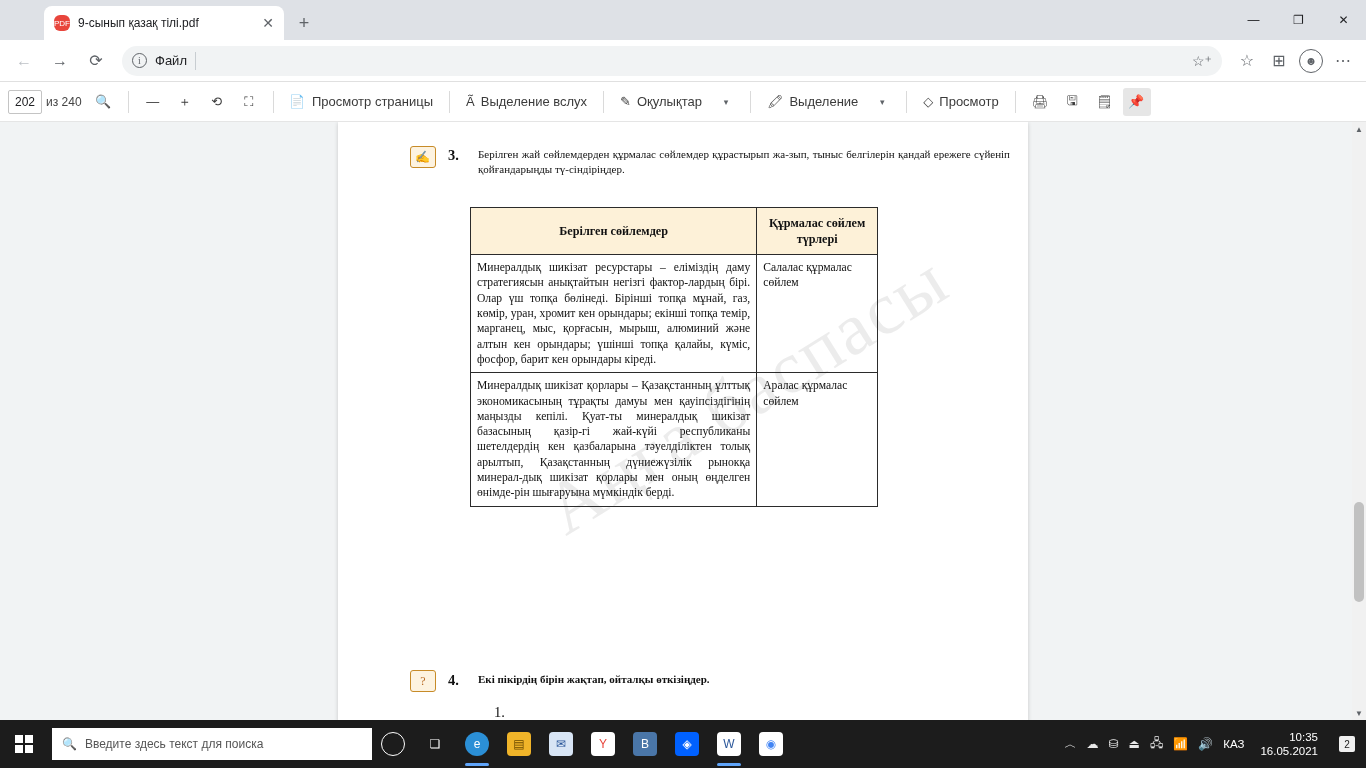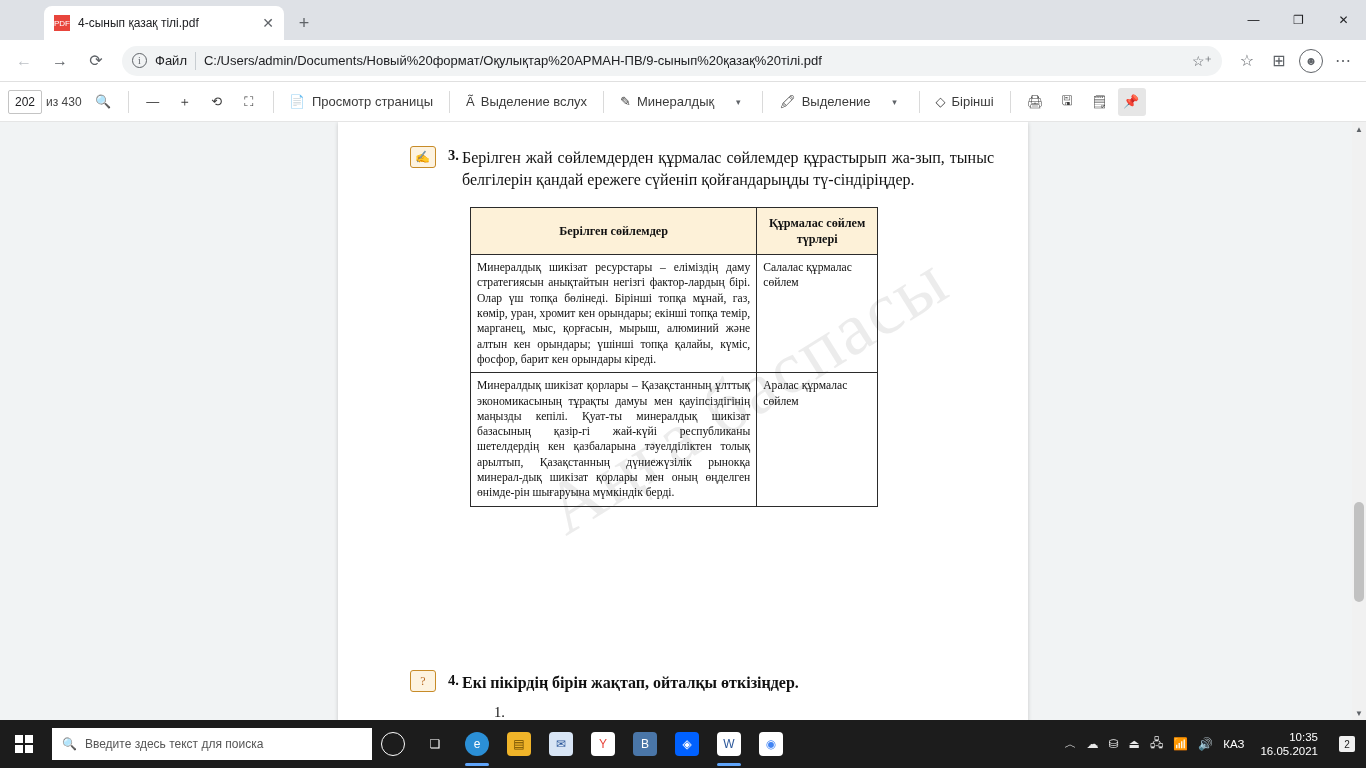--- a/index.html
+++ b/index.html
@@ -19,21 +19,21 @@
     position:relative;
   }
   .tab {
     height:34px; min-width:240px; max-width:250px;
     background:#fff; border-radius:8px 8px 0 0;
     display:flex; align-items:center; gap:8px;
     padding:0 10px; margin-left:36px;
     font-size:12px; color:#202124;
   }
   .tab .favicon {
-    width:16px; height:16px; background:#e8453c; border-radius:0;
+    width:16px; height:16px; background:#e8453c; border-radius:6px;
     color:#fff; font-size:8px; display:flex; align-items:center; justify-content:center;
     font-family:"Liberation Sans", sans-serif;
   }
   .tab .title {
     flex:1; overflow:hidden; white-space:nowrap; text-overflow:ellipsis;
   }
   .tab .close { color:#5f6368; font-size:14px; line-height:1; cursor:pointer; }
   .newtab {
     width:28px; height:28px; margin-left:6px; margin-bottom:3px;
     display:flex; align-items:center; justify-content:center;
@@ -125,22 +125,22 @@
   .ex-marker {
     position:absolute; left:72px; width:26px; height:22px;
     border:1.5px solid #c78b28; border-radius:3px; background:#fdf3e0;
     display:flex; align-items:center; justify-content:center;
     font-size:12px; color:#b5651d;
   }
   .ex-num {
     position:absolute; left:110px; font-weight:bold; font-size:14.5px;
   }
   .ex-text {
-    position:absolute; left:124px; width:532px;
-    font-size:16px; line-height:1.35; text-align:justify;
+    position:absolute; left:140px; width:532px;
+    font-size:11px; line-height:1.35; text-align:justify;
   }
 
   table.grid {
     position:absolute; left:132px; top:85px; width:408px;
     border-collapse:collapse; font-size:11.6px; line-height:1.32;
   }
   table.grid th {
     background:#fdf1d8; border:1px solid #2b2b2b;
     font-weight:bold; padding:7px 6px; text-align:center; font-size:12.2px;
   }
@@ -210,87 +210,86 @@
     width:16px;height:16px;background:#f0f0f0;color:#1c1c1c;border-radius:2px;
     font-size:10px;display:flex;align-items:center;justify-content:center;
   }
 </style>
 </head>
 <body>
 
 <div class="tabstrip">
   <div class="tab">
     <span class="favicon">PDF</span>
-    <span class="title">4-сынып қазақ тілі.pdf</span>
+    <span class="title">9-сынып қазақ тілі.pdf</span>
     <span class="close">✕</span>
   </div>
   <div class="newtab">+</div>
   <div class="wincontrols">
     <div>—</div>
     <div>❐</div>
     <div class="close">✕</div>
   </div>
 </div>
 
 <div class="toolbar">
   <div class="navbtn disabled">←</div>
   <div class="navbtn">→</div>
   <div class="navbtn">⟳</div>
   <div class="omnibox">
     <span class="infoicon">i</span>
     <span class="filelabel">Файл</span>
     <span class="divider"></span>
-    <span class="url">C:/Users/admin/Documents/Новый%20формат/Оқулықтар%20АРМАН-ПВ/9-сынып%20қазақ%20тілі.pdf</span>
     <span class="star">☆⁺</span>
   </div>
   <div class="tb-right">
     <div class="navbtn">☆</div>
     <div class="navbtn">⊞</div>
     <div class="navbtn">
         <span class="avatar">☻</span>
       </div>
     <div class="navbtn">⋯</div>
   </div>
 </div>
 
 <div class="pdfbar">
   <div class="pagebox">202</div>
-  <div class="pagetotal">из 430</div>
+  <div class="pagetotal">из 240</div>
   <div class="iconbtn">🔍</div>
   <div class="sep"></div>
   <div class="iconbtn">—</div>
   <div class="iconbtn">＋</div>
   <div class="iconbtn">⟲</div>
   <div class="iconbtn">⛶</div>
   <div class="sep"></div>
   <div class="iconbtn">
     <span>📄</span>
     <span>Просмотр страницы</span>
   </div>
   <div class="sep"></div>
   <div class="iconbtn">
     <span>A᷉</span>
     <span>Выделение вслух</span>
   </div>
   <div class="sep"></div>
   <div class="iconbtn">
     <span>✎</span>
-    <span>Минералдық</span>
+    <span>Оқулықтар</span>
   </div>
   <div class="iconbtn caret">▾</div>
   <div class="sep"></div>
   <div class="iconbtn">
     <span>🖍</span>
     <span>Выделение</span>
   </div>
   <div class="iconbtn caret">▾</div>
   <div class="sep"></div>
   <div class="iconbtn">
     <span>◇</span>
-    <span>Бірінші</span>
+    <span>Просмотр</span>
   </div>
   <div class="sep"></div>
   <div class="iconbtn">🖨</div>
   <div class="iconbtn">🖫</div>
   <div class="iconbtn">🗒</div>
   <div class="iconbtn pin">📌</div>
 </div>
 
 <div class="docarea">
   <div class="page">

